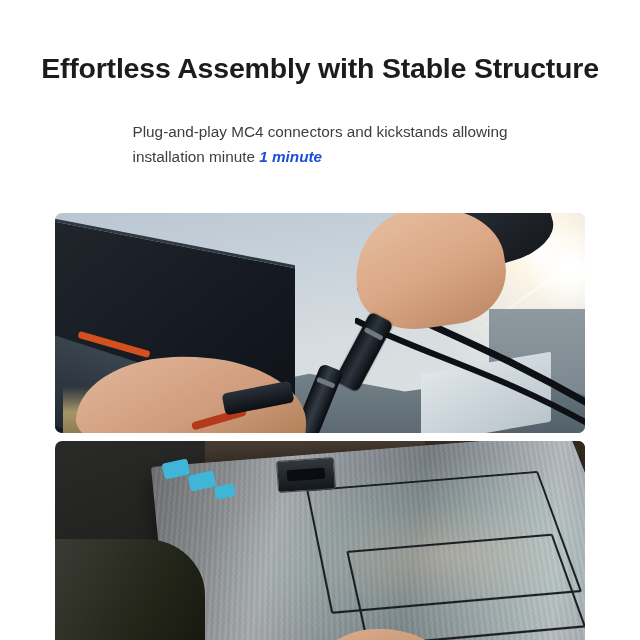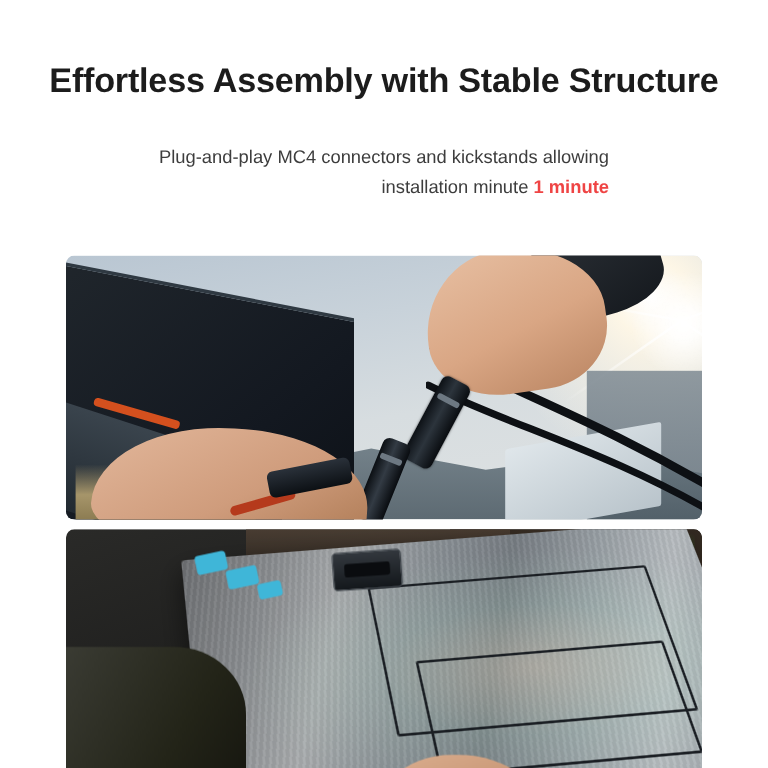--- a/index.html
+++ b/index.html
@@ -30,27 +30,28 @@
     font-weight: bold;
     color: #1c1c1c;
     letter-spacing: -0.2px;
     text-align: right;
     line-height: 1.15;
     white-space: nowrap;
   }
   .subhead {
     font-size: 15.3px;
     color: #3d3d3d;
-    text-align: right;
+    text-align: left;
     line-height: 1.65;
     max-width: 520px;
   }
   .subhead .emph {
     font-weight: bold;
-    color: #ef4444;
+    color: #1d4ed8;
+    font-style: italic;
   }
 
   
   .photos {
     margin-top: 28px;
     width: 530px;
     display: flex;
     flex-direction: column;
     gap: 8px;
   }

